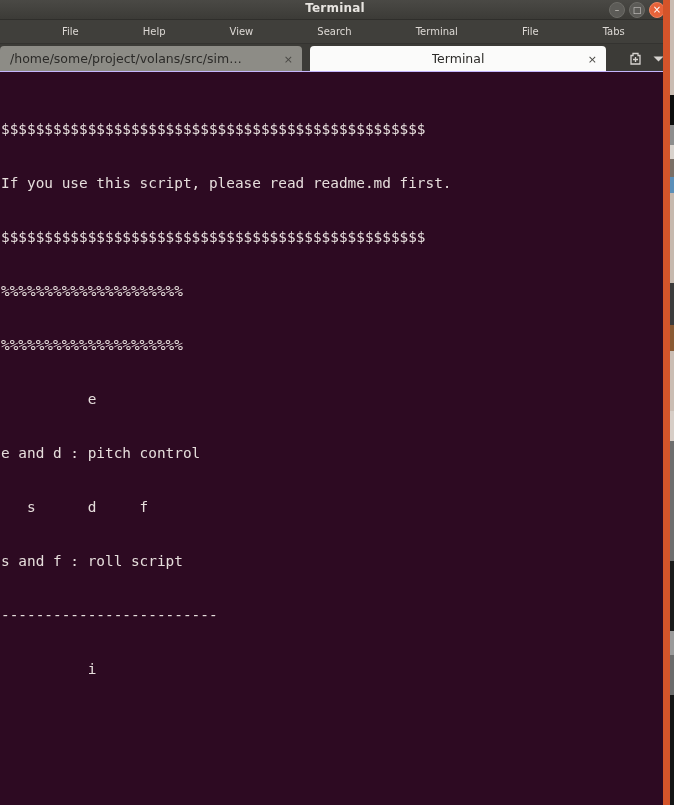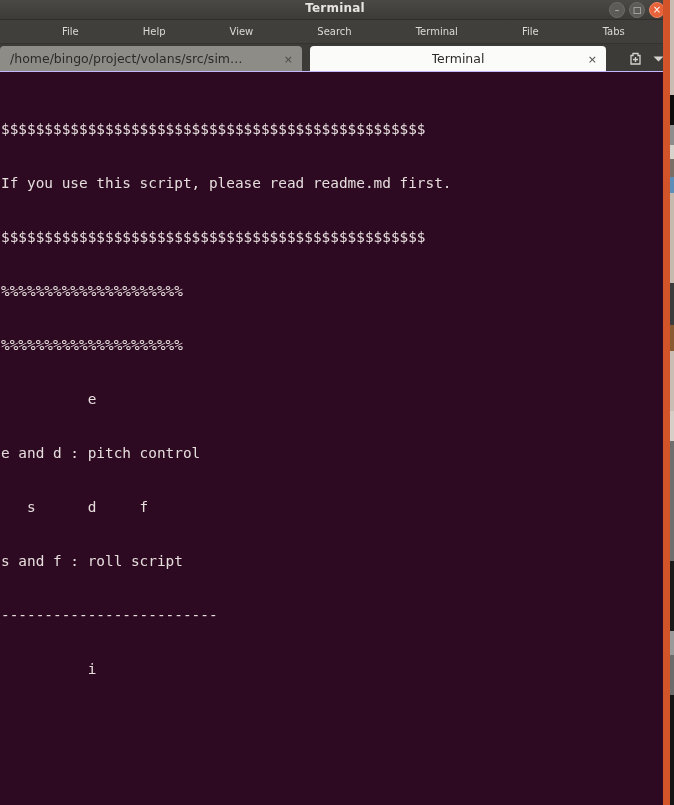--- a/index.html
+++ b/index.html
@@ -276,21 +276,21 @@
       <div class="menu-item">View</div>
       <div class="menu-item">Search</div>
       <div class="menu-item">Terminal</div>
       <div class="menu-item">File</div>
       <div class="menu-item">Tabs</div>
     </div>
 
     <div class="tabbar">
 
       <div class="tab tab-inactive">
-        <span class="tab-label">/home/bingo/project/volans/src/sim…</span>
+        <span class="tab-label">/home/some/project/volans/src/sim…</span>
         <span class="tab-close">×</span>
       </div>
 
       <div class="tab tab-active">
         <span class="tab-label">Terminal</span>
         <span class="tab-close">×</span>
       </div>
 
       <div class="tab-tools">
         <div class="newtab-btn">

